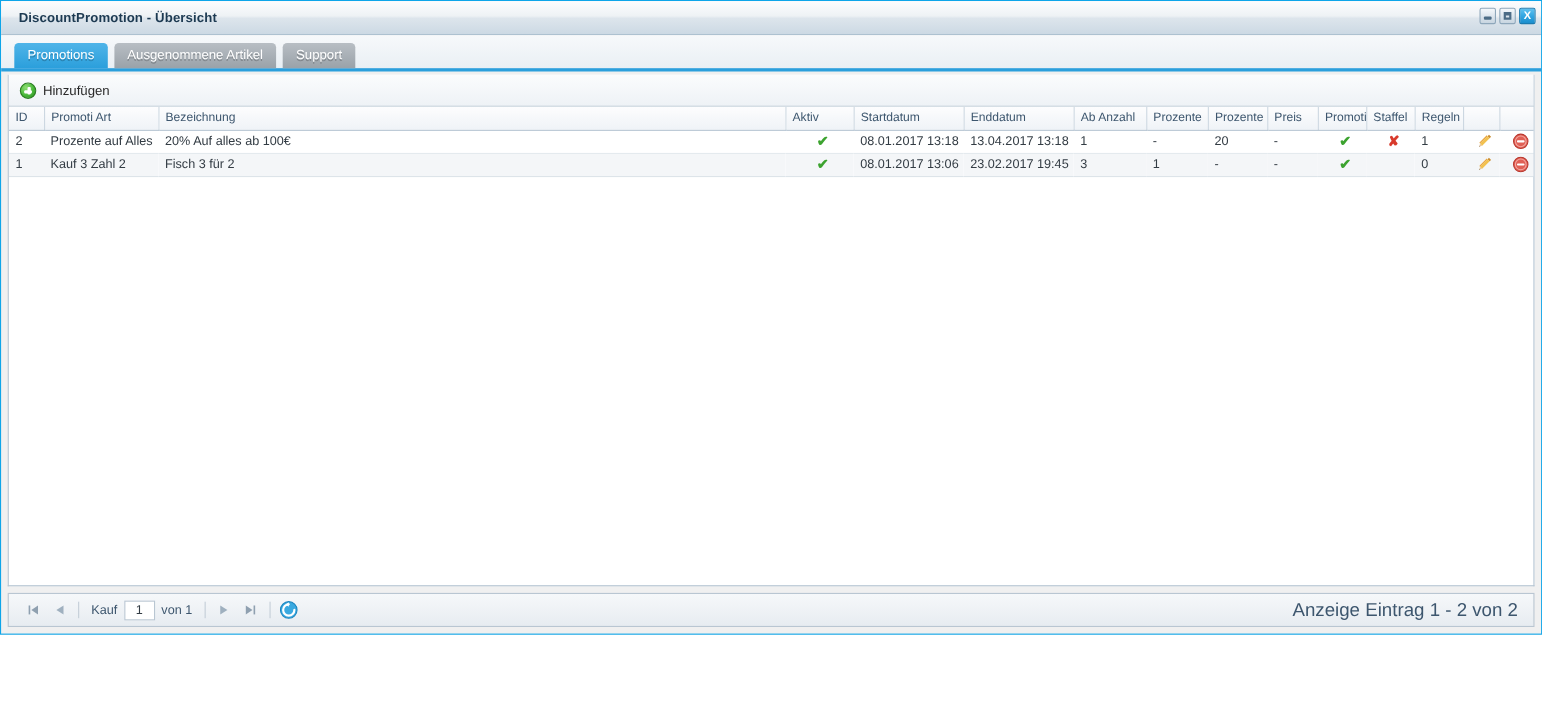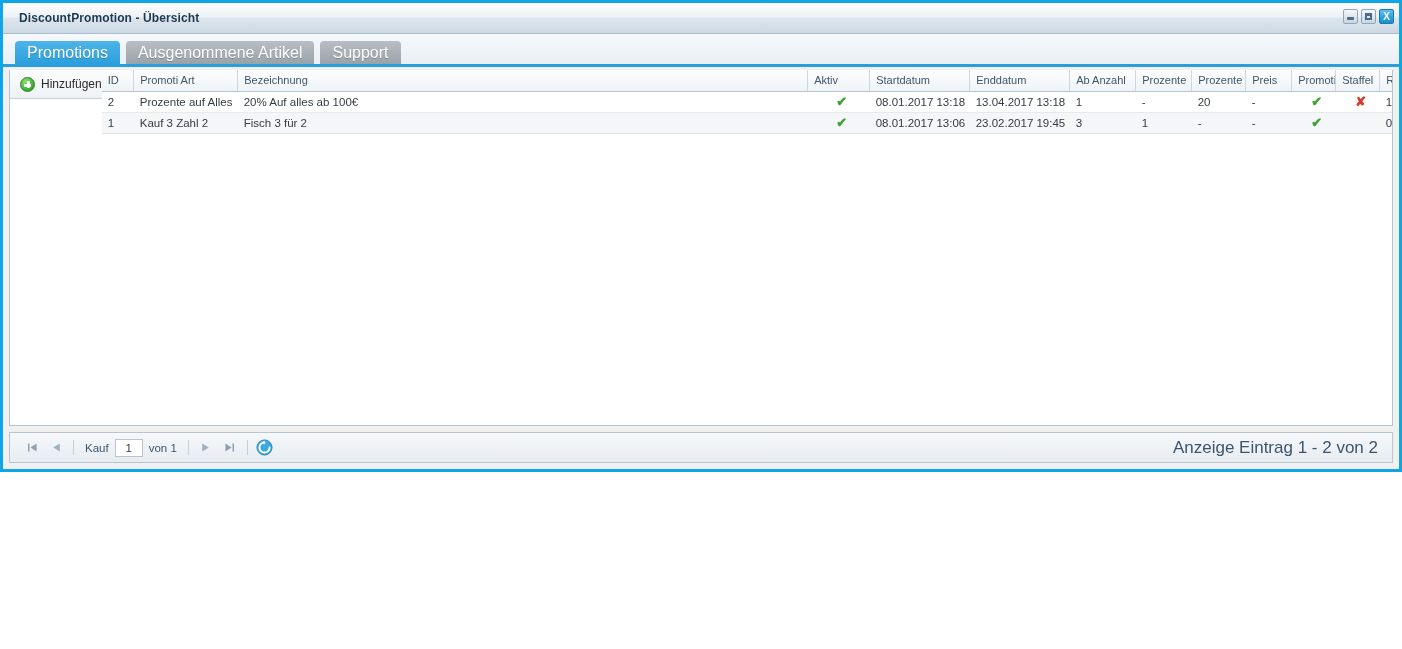--- a/index.html
+++ b/index.html
@@ -8,23 +8,23 @@
     margin: 0; padding: 0;
     width: 1402px; height: 649px;
     overflow: hidden;
     background: #ffffff;
     font-family: "Liberation Sans", sans-serif;
     -webkit-font-smoothing: antialiased;
   }
 
   .window {
     position: relative;
-    width: 1402px; height: 472px;
+    width: 1402px; height: 577px;
     background: #f0f0f0;
-    border: 3px solid #0ea5e9;
+    border: 1px solid #0ea5e9;
     overflow: hidden;
   }
 
   
   .titlebar {
     position: relative;
     height: 31px;
     background: linear-gradient(to bottom, #fdfdfe 0%, #eef2f5 45%, #dde5ec 52%, #ccd9e4 100%);
     border-bottom: 1px solid #a7bccd;
     display: flex;
@@ -90,42 +90,42 @@
     padding-left: 12px;
     display: flex;
     align-items: flex-end;
     border-bottom: 3px solid #2b9fdc;
   }
   .tab {
     height: 23px;
     line-height: 23px;
     padding: 0 12px;
     margin-right: 6px;
-    font-size: 16px;
+    font-size: 12px;
     color: #ffffff;
     border-radius: 4px 4px 0 0;
     background: linear-gradient(to bottom, #b8bec4 0%, #9aa2a9 100%);
     cursor: pointer;
     white-space: nowrap;
     text-shadow: 0 1px 0 rgba(0,0,0,.22);
   }
   .tab.active {
     background: linear-gradient(to bottom, #4fb4e8 0%, #2b9fdc 100%);
   }
 
   
   .panel {
     position: absolute;
     left: 6px; right: 6px;
     top: 67px; bottom: 43px;
     background: #ffffff;
     border: 1px solid #b4c4d2;
     border-top: none;
     display: flex;
-    flex-direction: row;
+    flex-direction: column;
   }
 
   
   .toolbar {
     position: relative;
     height: 29px;
     flex: 0 0 29px;
     background: linear-gradient(to bottom, #fbfcfd 0%, #eef2f6 100%);
     border-bottom: 1px solid #c3d0da;
     display: flex;

